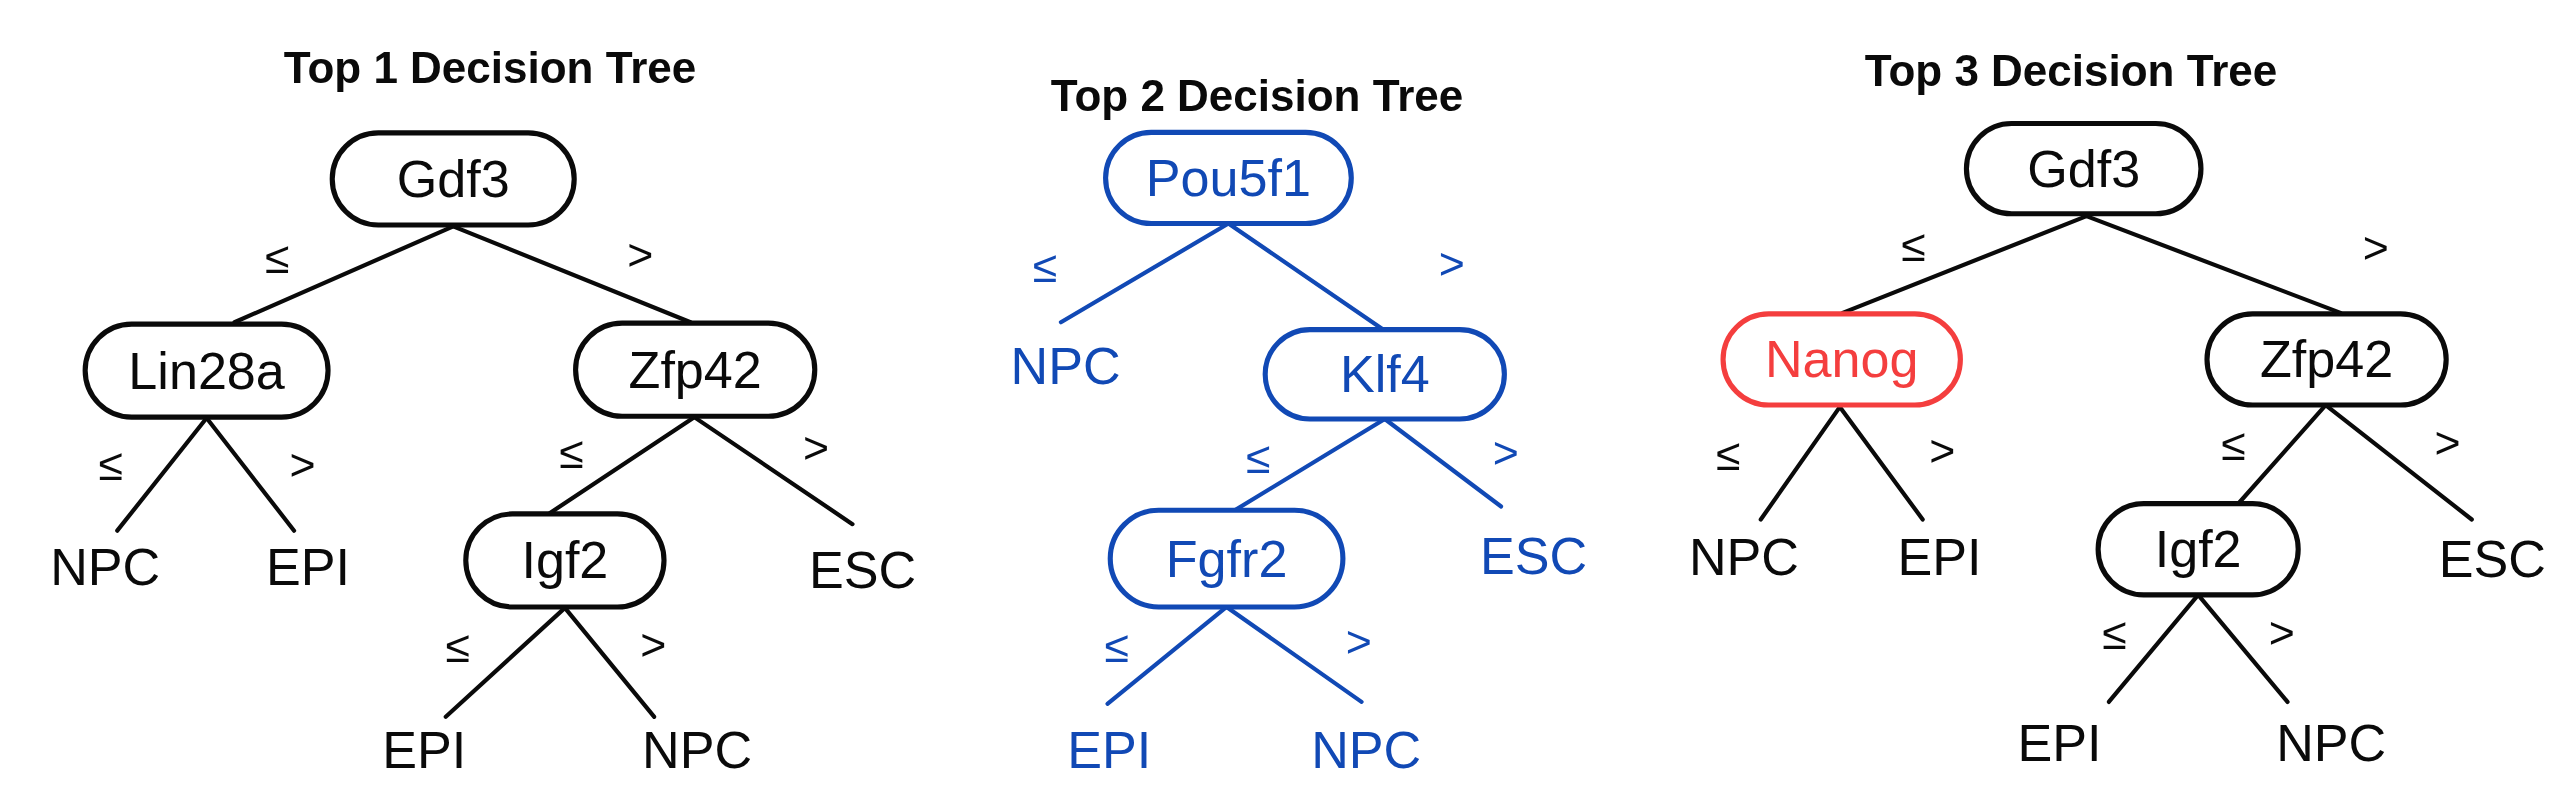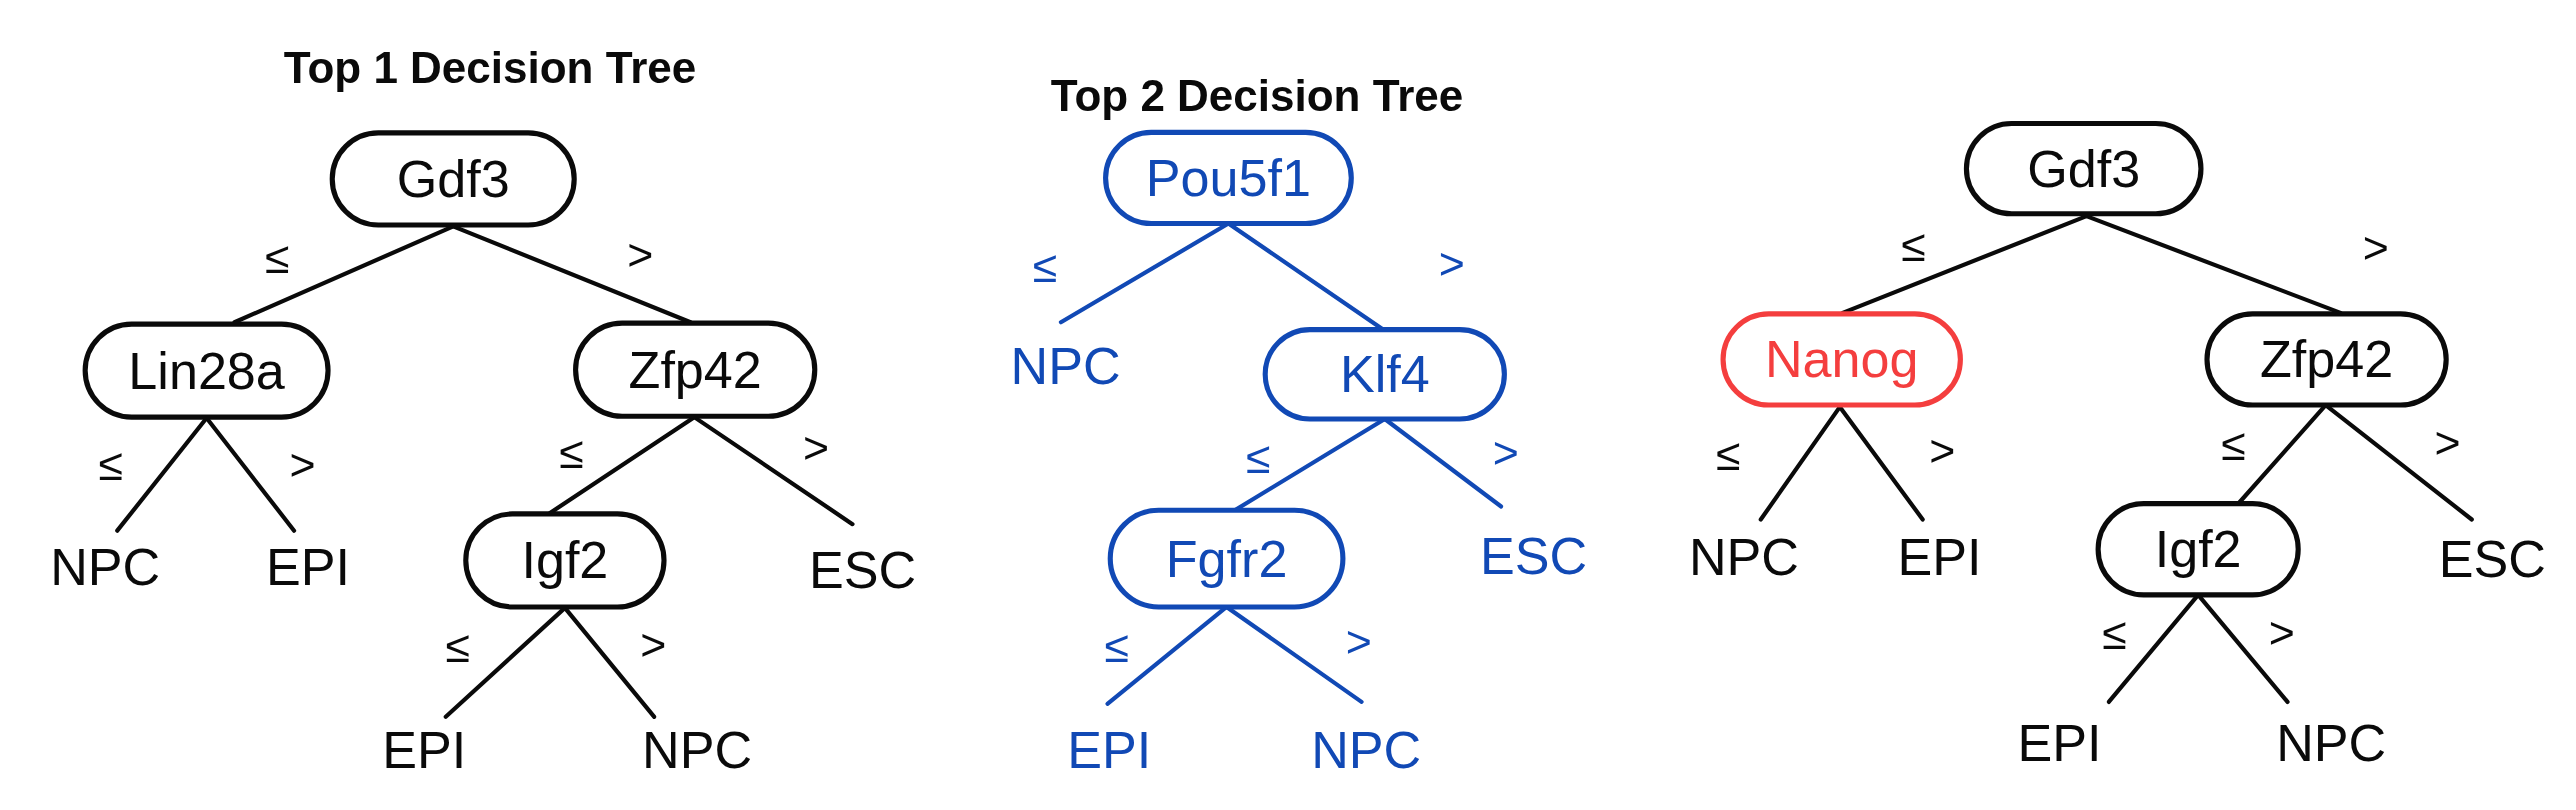--- a/index.html
+++ b/index.html
@@ -16,20 +16,21 @@
   .node-label{font-size:56px;}
   .leaf-label{font-size:56px;}
   .edge-label{font-size:48px;font-weight:500;}
 </style>
 </head>
 <body>
 
 <div id="figure">
   <h2 id="title-1" class="tree-title">Top 1 Decision Tree</h2>
   <h2 id="title-2" class="tree-title">Top 2 Decision Tree</h2>
+  <h2 id="title-3" class="tree-title">Top 3 Decision Tree</h2>
   <svg id="diagram" viewBox="0 0 2768 871" width="2576" height="811">
       <g>
         <line x1="487" y1="243" x2="252" y2="346" stroke="#0a0a0a" stroke-width="4.5" stroke-linecap="round"></line>
         <text x="298" y="276" fill="#0a0a0a" class="edge-label">≤</text>
         <line x1="487" y1="243" x2="742" y2="346" stroke="#0a0a0a" stroke-width="4.5" stroke-linecap="round"></line>
         <text x="688" y="273" fill="#0a0a0a" class="edge-label">&gt;</text>
         <line x1="222" y1="449" x2="126" y2="570" stroke="#0a0a0a" stroke-width="4.5" stroke-linecap="round"></line>
         <text x="119" y="499" fill="#0a0a0a" class="edge-label">≤</text>
         <line x1="222" y1="449" x2="316" y2="570" stroke="#0a0a0a" stroke-width="4.5" stroke-linecap="round"></line>
         <text x="325" y="499" fill="#0a0a0a" class="edge-label">&gt;</text>

